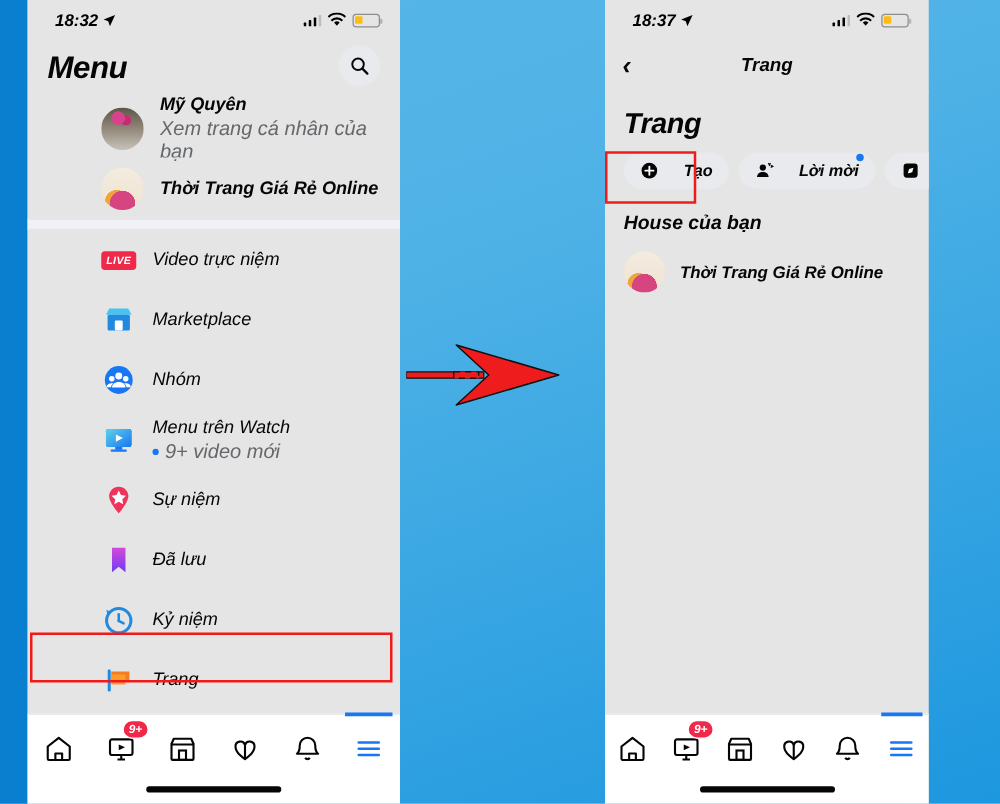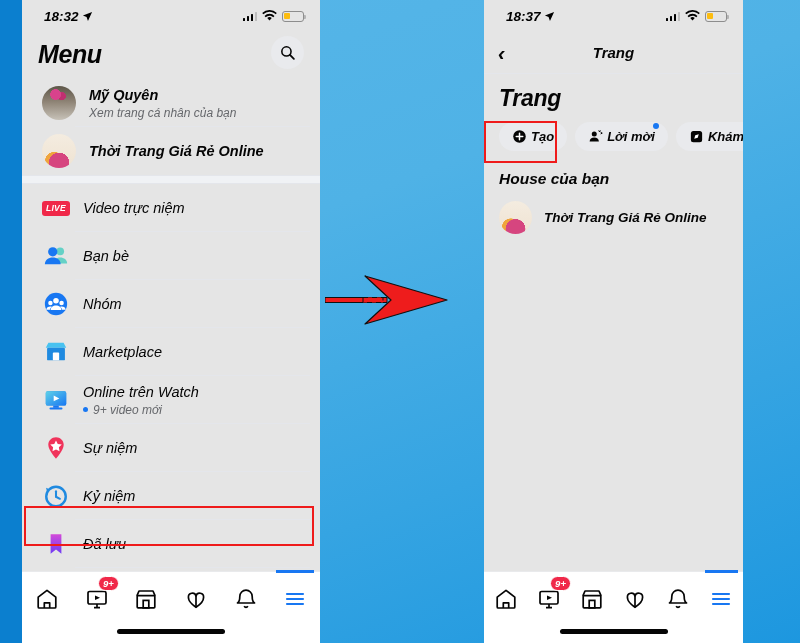--- a/index.html
+++ b/index.html
@@ -66,28 +66,28 @@
   .menu-title { font-size: 25px; font-weight: bold; letter-spacing: -0.4px; color:#050505; }
   .search-btn {
     width: 33px; height: 33px; border-radius: 50%; background: #e9eaed;
     display:flex; align-items:center; justify-content:center;
   }
   .search-btn svg { width: 17px; height: 17px; }
 
   
   .row {
     display:flex; align-items:center; gap: 13px;
-    padding: 0 0 0 20px; height: 48px; position: relative;
+    padding: 0 0 0 20px; height: 48px; position: relative; margin-left: 39px;
   }
   .row .divider {
     position:absolute; left: 53px; right: 10px; bottom: 0; height: 1px; background: #e4e6eb;
   }
   .row-label { font-size: 14.5px; color: #050505; line-height: 1.25; }
   .row-label.big { font-size: 14.5px; font-weight: bold; }
-  .row-sub { font-size: 12px; color: #65676b; margin-top: 1px; }
+  .row-sub { font-size: 16px; color: #65676b; margin-top: 1px; }
   .row-sub.blue-dot { display:flex; align-items:center; gap:5px; }
   .row-sub.blue-dot::before {
     content:""; width:5px; height:5px; border-radius:50%; background:#1877f2; display:block;
   }
   .row-text { display:flex; flex-direction: column; justify-content:center; }
 
   .avatar {
     width: 34px; height: 34px; border-radius: 50%; flex: 0 0 34px;
     background: #d8d8d8; overflow: hidden; position: relative;
   }
@@ -141,21 +141,21 @@
     border-bottom: 1px solid #e4e6eb; padding: 0 14px;
   }
   .back-chev { font-size: 21px; font-weight:bold; color:#050505; line-height:1; }
   .nav-head-title {
     position:absolute; left:0; right:0; text-align:center;
     font-size: 15px; font-weight:bold; color:#050505;
   }
   .page-h1 { font-size: 23px; font-weight:bold; color:#050505; padding: 11px 0 7px 15px; letter-spacing:-0.3px;}
   .chips { display:flex; gap: 8px; padding: 3px 0 11px 15px; }
   .chip {
-    display:flex; align-items:center; gap:4px; background:#e9eaed; color:#050505;
+    display:flex; align-items:center; gap:20px; background:#e9eaed; color:#050505;
     border-radius: 17px; padding: 7px 13px; font-size: 13px; font-weight:bold;
     white-space: nowrap; position:relative; flex: none;
   }
   .chip svg { width: 15px; height: 15px; }
   .chip-dot {
     position:absolute; top: 1px; right: 9px; width: 6px; height: 6px;
     border-radius:50%; background:#1877f2;
   }
   .sec-title { font-size: 15.5px; font-weight:bold; color:#050505; padding: 8px 0 6px 15px; }
   .page-row { display:flex; align-items:center; gap: 12px; padding: 7px 0 7px 15px; }
@@ -226,105 +226,80 @@
   <div class="group-gap"></div>
 
   <div class="row">
     <div class="ico">
       <span class="live-badge">LIVE</span>
     </div>
     <div class="row-label">Video trực niệm</div>
     <div class="divider"></div>
   </div>
 
-  <div class="row">
-    <div class="ico">
-      <svg viewBox="0 0 28 28">
-        <circle cx="18.5" cy="9" r="4.2" fill="#65d1c6"></circle>
-        <path d="M11 22c0-4 3.4-6.4 7.5-6.4S26 18 26 22z" fill="#65d1c6"></path>
-        <circle cx="10.5" cy="9.5" r="5" fill="#1877f2"></circle>
-        <path d="M2 23c0-4.6 3.8-7.3 8.5-7.3S19 18.4 19 23z" fill="#1877f2"></path>
-      </svg>
-    </div>
-    <div class="row-label">Bạn bè</div>
+
+  <div class="row">
+    <div class="ico">
+      <svg viewBox="0 0 28 28">
+        <path d="M3 9.5 5.8 4h16.4L25 9.5z" fill="#48c2f0"></path>
+        <rect x="4.4" y="9.5" width="19.2" height="13.5" rx="1.3" fill="#1f8ae0"></rect>
+        <rect x="10.6" y="14.5" width="6.8" height="8.5" rx="1" fill="#fff"></rect>
+      </svg>
+    </div>
+    <div class="row-label">Marketplace</div>
     <div class="divider"></div>
   </div>
 
   <div class="row">
     <div class="ico">
       <svg viewBox="0 0 28 28">
         <circle cx="14" cy="14" r="12" fill="#1877f2"></circle>
         <circle cx="14" cy="10.5" r="3" fill="#fff"></circle>
         <circle cx="8" cy="13" r="2.4" fill="#fff"></circle>
         <circle cx="20" cy="13" r="2.4" fill="#fff"></circle>
         <path d="M8.2 20.5c0-3 2.6-4.8 5.8-4.8s5.8 1.8 5.8 4.8z" fill="#fff"></path>
         <path d="M3.6 20.2c0-2.2 1.9-3.5 4.3-3.5.6 0 1.2.1 1.7.2-1.3.9-2.1 2-2.2 3.3z" fill="#fff"></path>
         <path d="M24.4 20.2c0-2.2-1.9-3.5-4.3-3.5-.6 0-1.2.1-1.7.2 1.3.9 2.1 2 2.2 3.3z" fill="#fff"></path>
       </svg>
     </div>
     <div class="row-label">Nhóm</div>
-    <div class="divider"></div>
-  </div>
-
-  <div class="row">
-    <div class="ico">
-      <svg viewBox="0 0 28 28">
-        <path d="M3 9.5 5.8 4h16.4L25 9.5z" fill="#48c2f0"></path>
-        <rect x="4.4" y="9.5" width="19.2" height="13.5" rx="1.3" fill="#1f8ae0"></rect>
-        <rect x="10.6" y="14.5" width="6.8" height="8.5" rx="1" fill="#fff"></rect>
-      </svg>
-    </div>
-    <div class="row-label">Marketplace</div>
     <div class="divider"></div>
   </div>
 
   <div class="row">
     <div class="ico">
       <svg viewBox="0 0 28 28">
         <rect x="3" y="4.5" width="22" height="15.5" rx="2" fill="#1f8ae0"></rect>
         <rect x="3" y="4.5" width="22" height="15.5" rx="2" fill="url(#wg)"></rect>
         <defs>
             <linearGradient id="wg" x1="0" y1="0" x2="1" y2="1">
           <stop offset="0" stop-color="#5fd2e8"></stop>
               <stop offset="1" stop-color="#1877f2"></stop>
             </linearGradient>
           </defs>
         <path d="M11.5 9.2 17.6 12.3 11.5 15.4z" fill="#fff"></path>
         <rect x="11" y="20" width="6" height="2.4" fill="#1877f2"></rect>
         <rect x="7" y="22.2" width="14" height="2" rx="1" fill="#1877f2"></rect>
       </svg>
     </div>
     <div class="row-text">
-      <div class="row-label">Online trên Watch</div>
+      <div class="row-label">Menu trên Watch</div>
       <div class="row-sub blue-dot">9+ video mới</div>
     </div>
     <div class="divider"></div>
   </div>
 
   <div class="row">
     <div class="ico">
       <svg viewBox="0 0 28 28">
         <path d="M14 2.5c-4.6 0-8.3 3.6-8.3 8.1 0 5.8 8.3 14.9 8.3 14.9s8.3-9.1 8.3-14.9c0-4.5-3.7-8.1-8.3-8.1z" fill="#f0335b"></path>
         <path d="M14 5.8l1.9 3.9 4.3.6-3.1 3 .7 4.3-3.8-2-3.8 2 .7-4.3-3.1-3 4.3-.6z" fill="#fff"></path>
       </svg>
     </div>
     <div class="row-label">Sự niệm</div>
-    <div class="divider"></div>
-  </div>
-
-  <div class="row">
-    <div class="ico">
-      <svg viewBox="0 0 28 28">
-        <circle cx="14" cy="14.5" r="10.5" fill="none" stroke="#1f8ae0" stroke-width="2.6"></circle>
-        <path d="M7 6.8 3.3 5.2l1 4.2z" fill="#1f8ae0"></path>
-        <line x1="14" y1="9" x2="14" y2="14.8" stroke="#1f8ae0" stroke-width="2.2" stroke-linecap="round"></line>
-        <line x1="14" y1="14.8" x2="18.2" y2="17" stroke="#1f8ae0" stroke-width="2.2" stroke-linecap="round"></line>
-      </svg>
-    </div>
-    <div class="row-label">Kỷ niệm</div>
     <div class="divider"></div>
   </div>
 
   <div class="row">
     <div class="ico">
       <svg viewBox="0 0 28 28">
         <defs>
             <linearGradient id="bk" x1="0" y1="0" x2="0" y2="1">
           <stop offset="0" stop-color="#d34ad8"></stop>
               <stop offset="1" stop-color="#6f3cf5"></stop>
@@ -333,20 +308,33 @@
         <path d="M8.2 3.5h11.6v21l-5.8-4.6-5.8 4.6z" fill="url(#bk)"></path>
       </svg>
     </div>
     <div class="row-label">Đã lưu</div>
     <div class="divider"></div>
   </div>
 
   <div class="row">
     <div class="ico">
       <svg viewBox="0 0 28 28">
+        <circle cx="14" cy="14.5" r="10.5" fill="none" stroke="#1f8ae0" stroke-width="2.6"></circle>
+        <path d="M7 6.8 3.3 5.2l1 4.2z" fill="#1f8ae0"></path>
+        <line x1="14" y1="9" x2="14" y2="14.8" stroke="#1f8ae0" stroke-width="2.2" stroke-linecap="round"></line>
+        <line x1="14" y1="14.8" x2="18.2" y2="17" stroke="#1f8ae0" stroke-width="2.2" stroke-linecap="round"></line>
+      </svg>
+    </div>
+    <div class="row-label">Kỷ niệm</div>
+    <div class="divider"></div>
+  </div>
+
+  <div class="row">
+    <div class="ico">
+      <svg viewBox="0 0 28 28">
         <rect x="4.5" y="5" width="2.6" height="19" rx="1" fill="#1f8ae0"></rect>
         <path d="M7.6 6.6h15.6v9.2H7.6z" fill="#f77b22"></path>
         <path d="M7.6 9.3h12.2v8.6H7.6z" fill="#fb9b2c"></path>
       </svg>
     </div>
     <div class="row-label">Trang</div>
   </div>
 
   <div class="row">
     <div class="ico">

